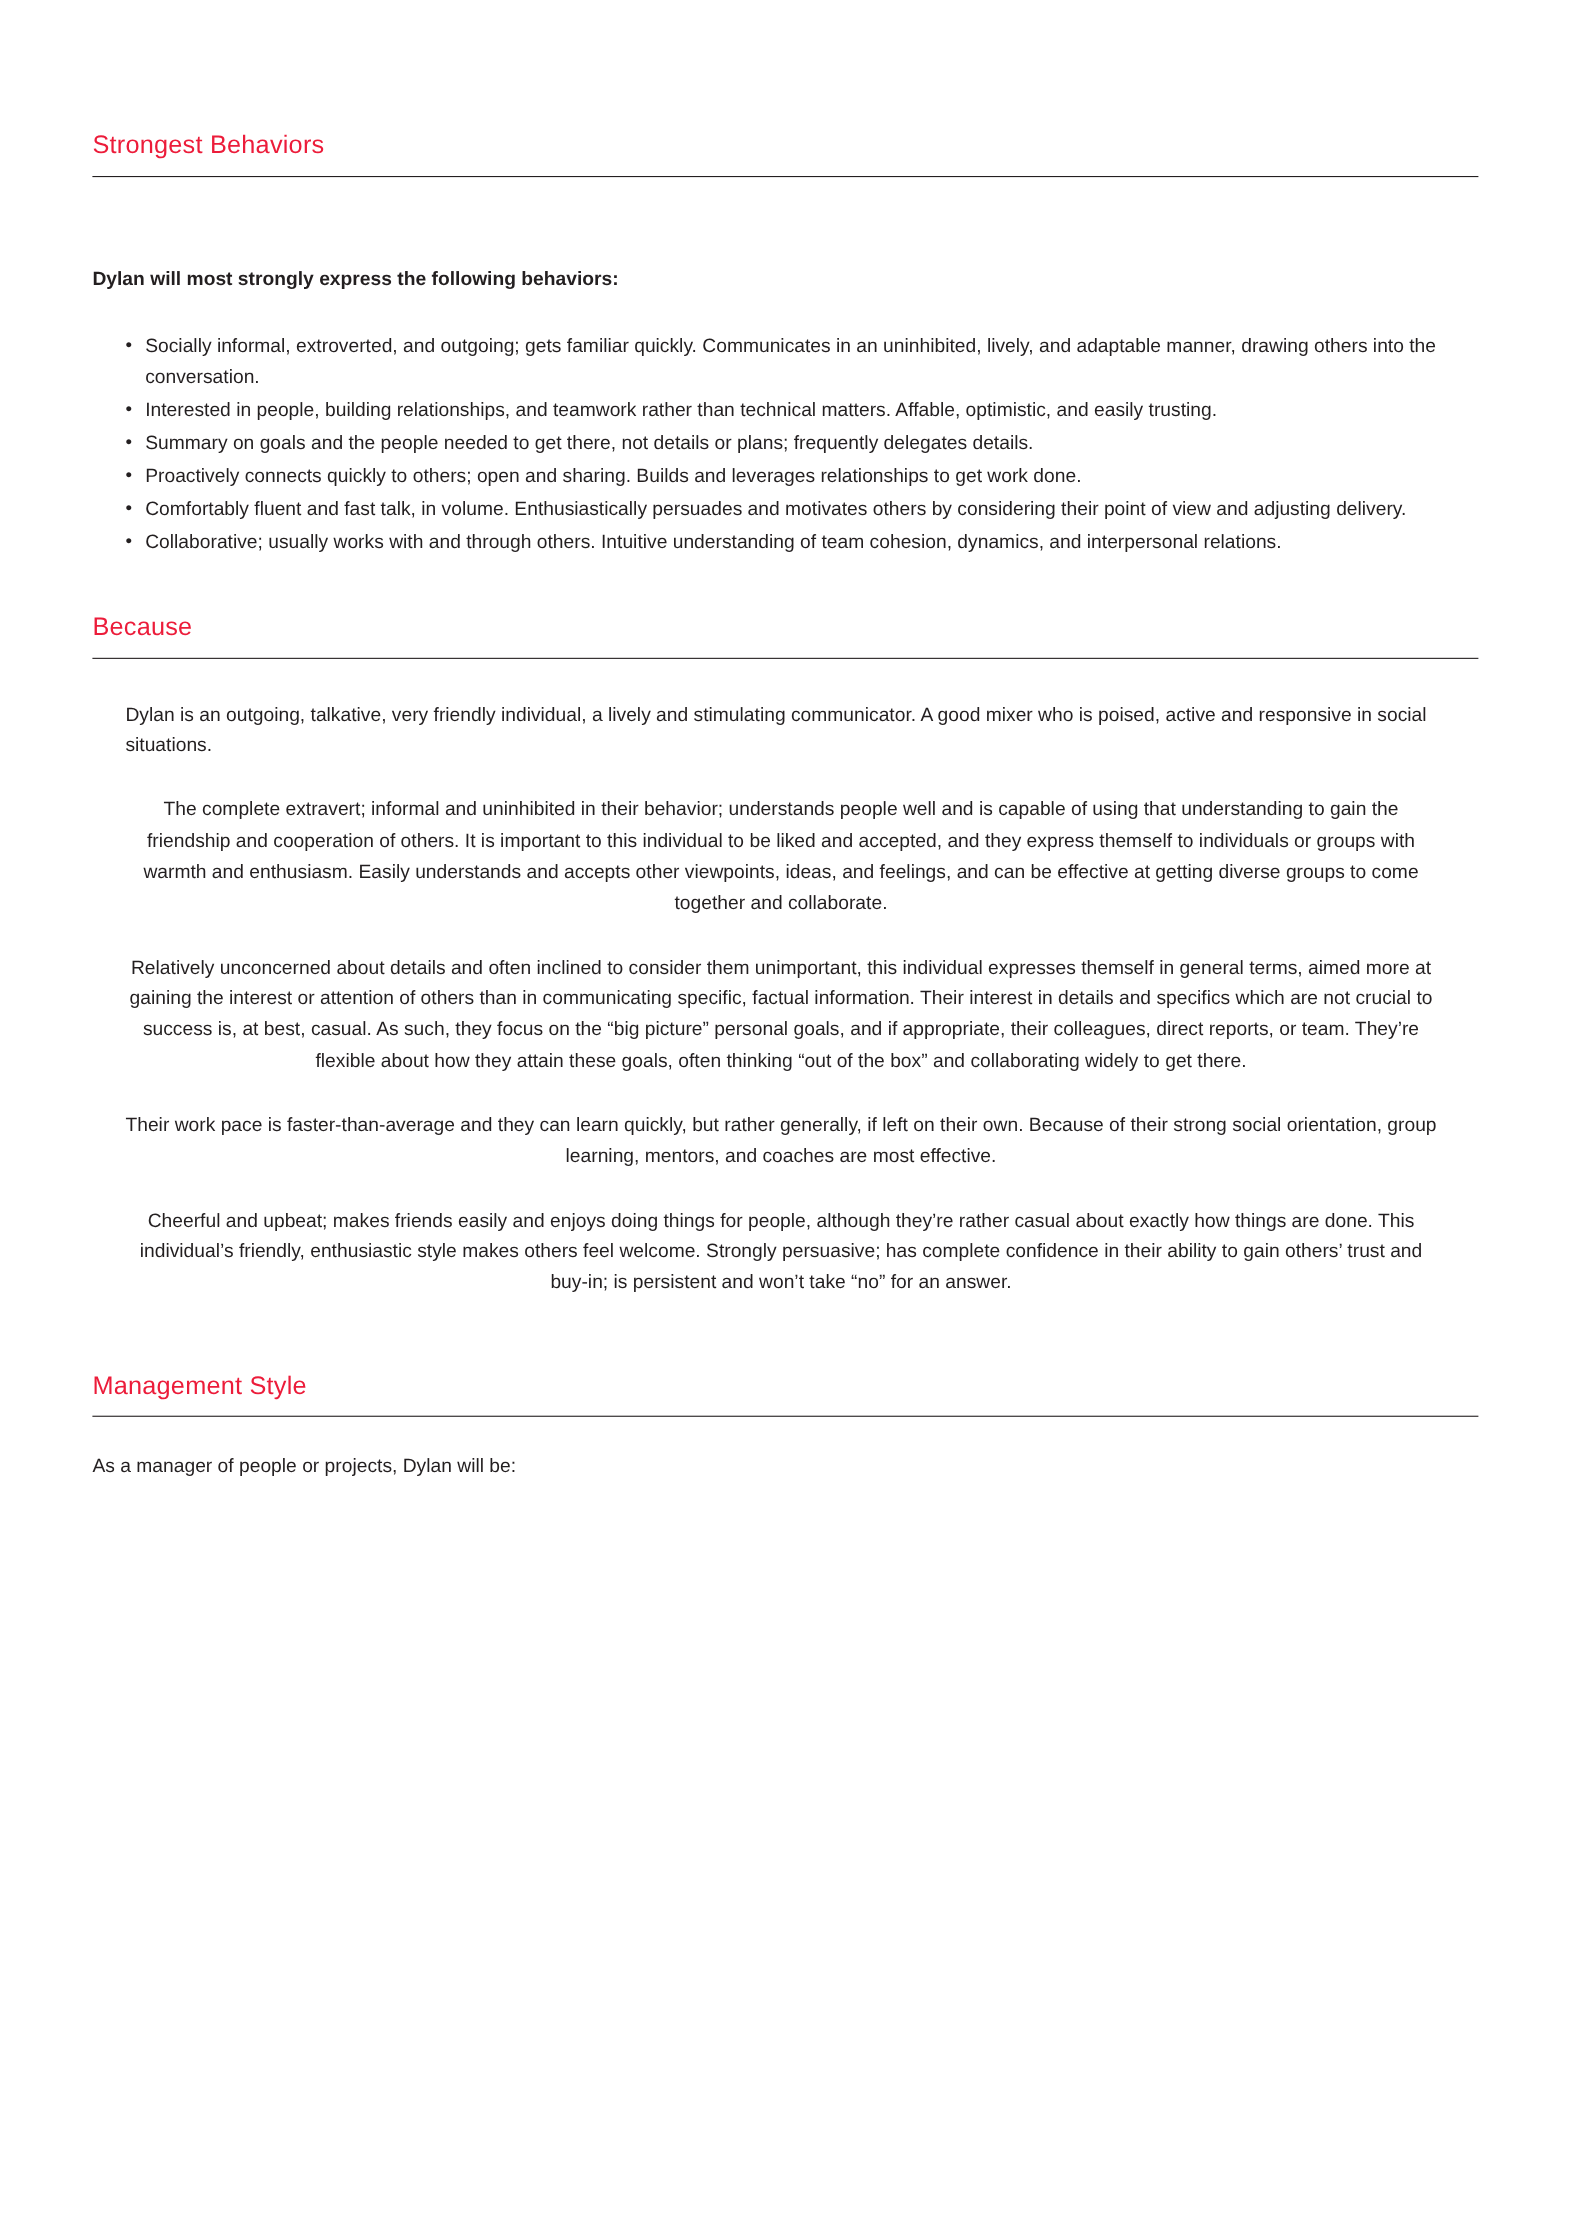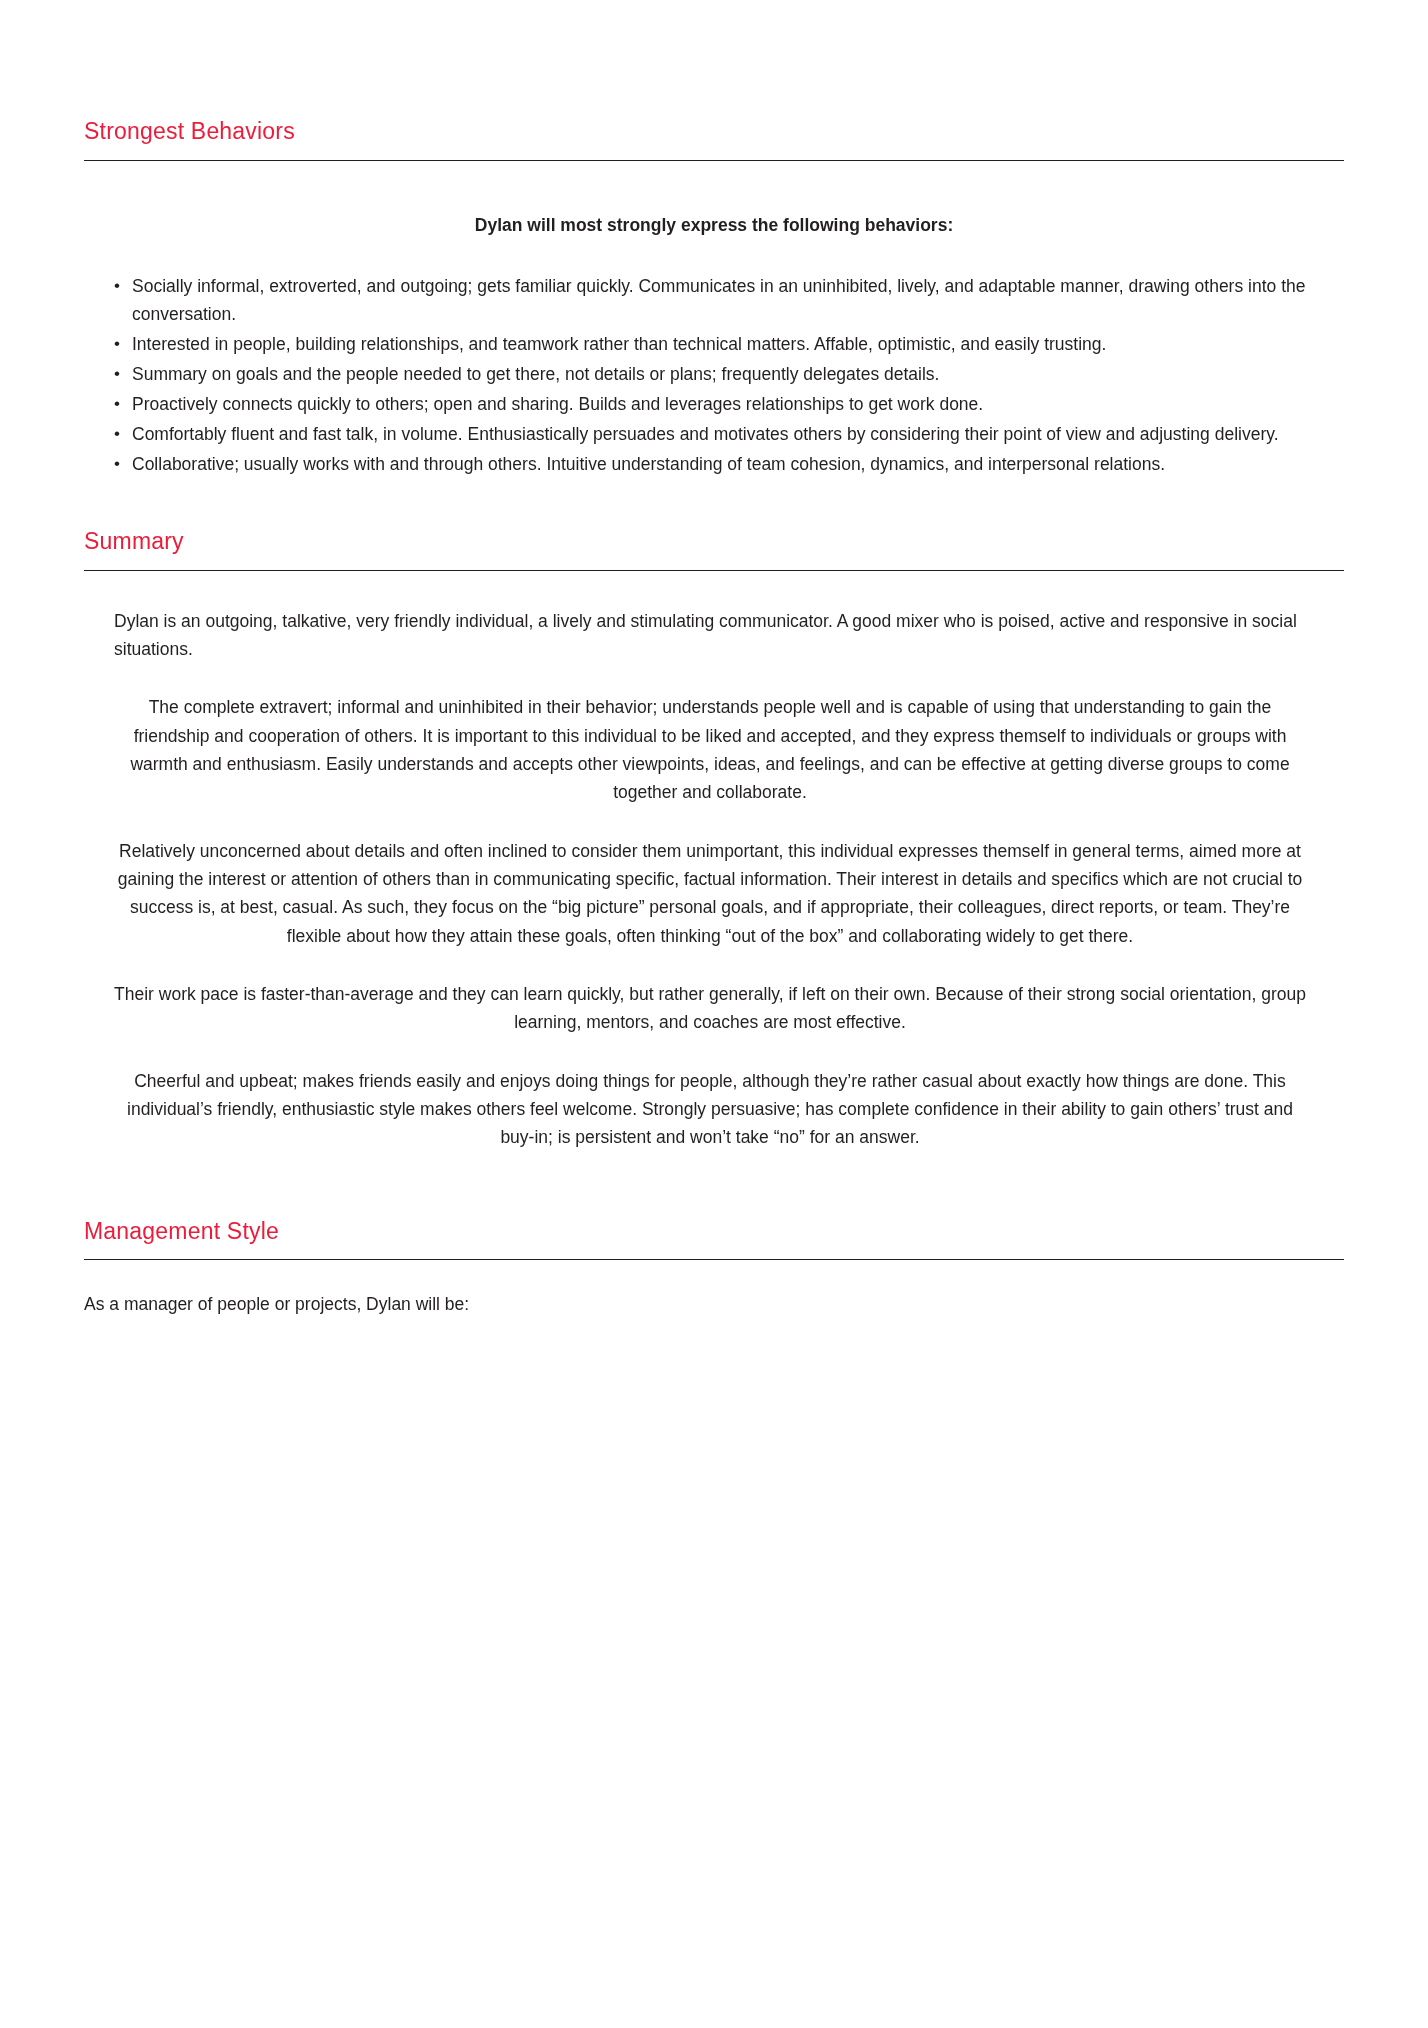--- a/index.html
+++ b/index.html
@@ -75,21 +75,21 @@
     position: absolute;
     left: 4px;
     top: 0;
     font-size: 17px;
     line-height: 1.6;
     color: #231f20;
   }
 
   
   #strongest-behaviors-section { padding-top: 118px; }
-  #strongest-behaviors-lead { margin-top: 52px; text-align: center; }
+  #strongest-behaviors-lead { margin-top: 80px; }
   #strongest-behaviors-list { margin-top: 34px; padding-left: 26px; }
 
   #summary-section { margin-top: 50px; }
   .summary-body { margin-top: 36px; padding-left: 30px; padding-right: 38px; }
   .summary-body .para + .para { margin-top: 30px; text-align: center; }
 
   #management-style-section { margin-top: 66px; }
   #management-style-body { margin-top: 30px; }
   #management-style-body .para { padding-left: 0; }
 </style>
@@ -108,21 +108,21 @@
       <li>Socially informal, extroverted, and outgoing; gets familiar quickly. Communicates in an uninhibited, lively, and adaptable manner, drawing others into the conversation.</li>
       <li>Interested in people, building relationships, and teamwork rather than technical matters. Affable, optimistic, and easily trusting.</li>
       <li>Summary on goals and the people needed to get there, not details or plans; frequently delegates details.</li>
       <li>Proactively connects quickly to others; open and sharing. Builds and leverages relationships to get work done.</li>
       <li>Comfortably fluent and fast talk, in volume. Enthusiastically persuades and motivates others by considering their point of view and adjusting delivery.</li>
       <li>Collaborative; usually works with and through others. Intuitive understanding of team cohesion, dynamics, and interpersonal relations.</li>
     </ul>
   </section>
 
   <section class="section" id="summary-section">
-    <h1 class="section-heading">Summary</h1>
+    <h1 class="section-heading">Because</h1>
     <hr class="section-rule">
 
     <div class="summary-body">
       <p class="para">Dylan is an outgoing, talkative, very friendly individual, a lively and stimulating communicator. A good mixer who is poised, active and responsive in social situations.</p>
       <p class="para">The complete extravert; informal and uninhibited in their behavior; understands people well and is capable of using that understanding to gain the friendship and cooperation of others. It is important to this individual to be liked and accepted, and they express themself to individuals or groups with warmth and enthusiasm. Easily understands and accepts other viewpoints, ideas, and feelings, and can be effective at getting diverse groups to come together and collaborate.</p>
       <p class="para">Relatively unconcerned about details and often inclined to consider them unimportant, this individual expresses themself in general terms, aimed more at gaining the interest or attention of others than in communicating specific, factual information. Their interest in details and specifics which are not crucial to success is, at best, casual. As such, they focus on the “big picture” personal goals, and if appropriate, their colleagues, direct reports, or team. They’re flexible about how they attain these goals, often thinking “out of the box” and collaborating widely to get there.</p>
       <p class="para">Their work pace is faster-than-average and they can learn quickly, but rather generally, if left on their own. Because of their strong social orientation, group learning, mentors, and coaches are most effective.</p>
       <p class="para">Cheerful and upbeat; makes friends easily and enjoys doing things for people, although they’re rather casual about exactly how things are done. This individual’s friendly, enthusiastic style makes others feel welcome. Strongly persuasive; has complete confidence in their ability to gain others’ trust and buy-in; is persistent and won’t take “no” for an answer.</p>
     </div>
   </section>

